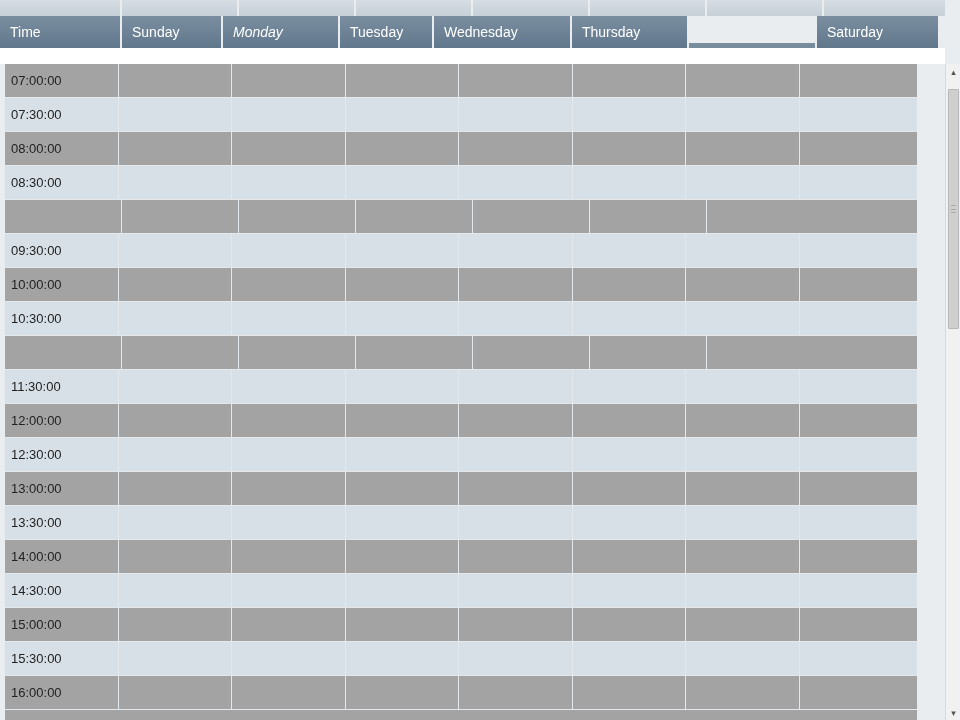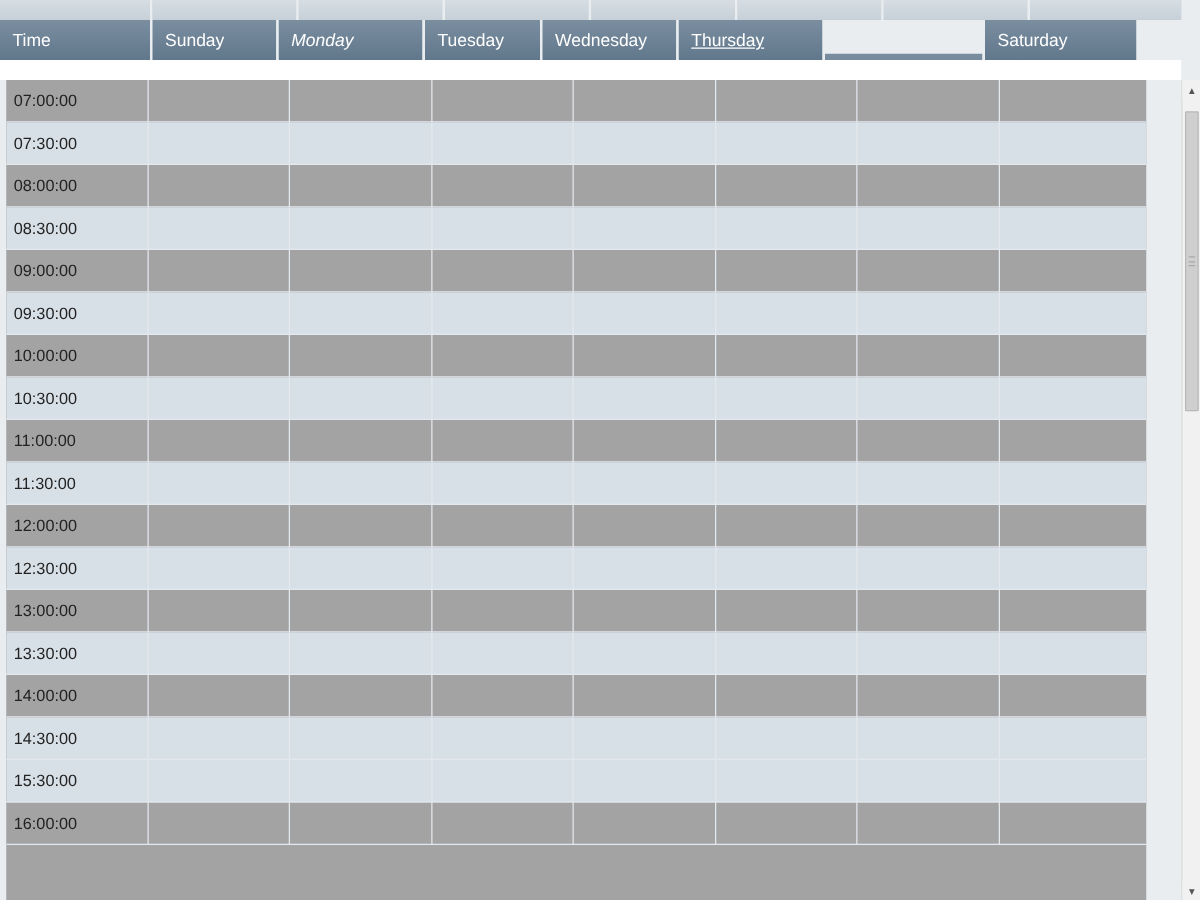--- a/index.html
+++ b/index.html
@@ -66,22 +66,22 @@
     padding-left: 10px;
     border-right: 2px solid #e9edf0;
     background: linear-gradient(to bottom, #7a8ea0 0%, #61778b 100%);
     white-space: nowrap;
     overflow: hidden;
   }
   .header-row .hcell:first-child  { width: 122px; }
   .header-row .hcell:nth-child(2) { width: 101px; }
   .header-row .hcell:nth-child(3) { width: 117px; font-style: italic; }
   .header-row .hcell:nth-child(4) { width: 94px; }
-  .header-row .hcell:nth-child(5) { width: 109px; }
-  .header-row .hcell:nth-child(6) { width: 117px; text-decoration: underline; }
+  .header-row .hcell:nth-child(5) { width: 138px; }
+  .header-row .hcell:nth-child(6) { width: 117px; }
   .header-row .hcell:nth-child(7) { width: 128px; margin-top: 27px; }
   .header-row .hcell:nth-child(8) { width: 121px; border-right: none; }
 
   
   .header-gap {
     position: absolute;
     left: 0;
     top: 48px;
     width: 945px;
     height: 16px;
@@ -240,21 +240,20 @@
         <div class="cell time">08:30:00</div>
         <div class="cell day"></div>
         <div class="cell day"></div>
         <div class="cell day"></div>
         <div class="cell day"></div>
         <div class="cell day"></div>
         <div class="cell day"></div>
         <div class="cell day last"></div>
       </div>
       <div class="row">
-        <div class="cell time">09:00:00</div>
         <div class="cell day"></div>
         <div class="cell day"></div>
         <div class="cell day"></div>
         <div class="cell day"></div>
         <div class="cell day"></div>
         <div class="cell day"></div>
         <div class="cell day last"></div>
       </div>
       <div class="row alt">
         <div class="cell time">09:30:00</div>
@@ -280,21 +279,20 @@
         <div class="cell time">10:30:00</div>
         <div class="cell day"></div>
         <div class="cell day"></div>
         <div class="cell day"></div>
         <div class="cell day"></div>
         <div class="cell day"></div>
         <div class="cell day"></div>
         <div class="cell day last"></div>
       </div>
       <div class="row">
-        <div class="cell time">11:00:00</div>
         <div class="cell day"></div>
         <div class="cell day"></div>
         <div class="cell day"></div>
         <div class="cell day"></div>
         <div class="cell day"></div>
         <div class="cell day"></div>
         <div class="cell day last"></div>
       </div>
       <div class="row alt">
         <div class="cell time">11:30:00</div>
@@ -351,20 +349,30 @@
         <div class="cell day"></div>
         <div class="cell day"></div>
         <div class="cell day"></div>
         <div class="cell day"></div>
         <div class="cell day"></div>
         <div class="cell day"></div>
         <div class="cell day last"></div>
       </div>
       <div class="row alt">
         <div class="cell time">14:30:00</div>
+        <div class="cell day"></div>
+        <div class="cell day"></div>
+        <div class="cell day"></div>
+        <div class="cell day"></div>
+        <div class="cell day"></div>
+        <div class="cell day"></div>
+        <div class="cell day last"></div>
+      </div>
+      <div class="row">
+        <div class="cell time">15:00:00</div>
         <div class="cell day"></div>
         <div class="cell day"></div>
         <div class="cell day"></div>
         <div class="cell day"></div>
         <div class="cell day"></div>
         <div class="cell day"></div>
         <div class="cell day last"></div>
       </div>
       <div class="row alt">
         <div class="cell time">15:30:00</div>

